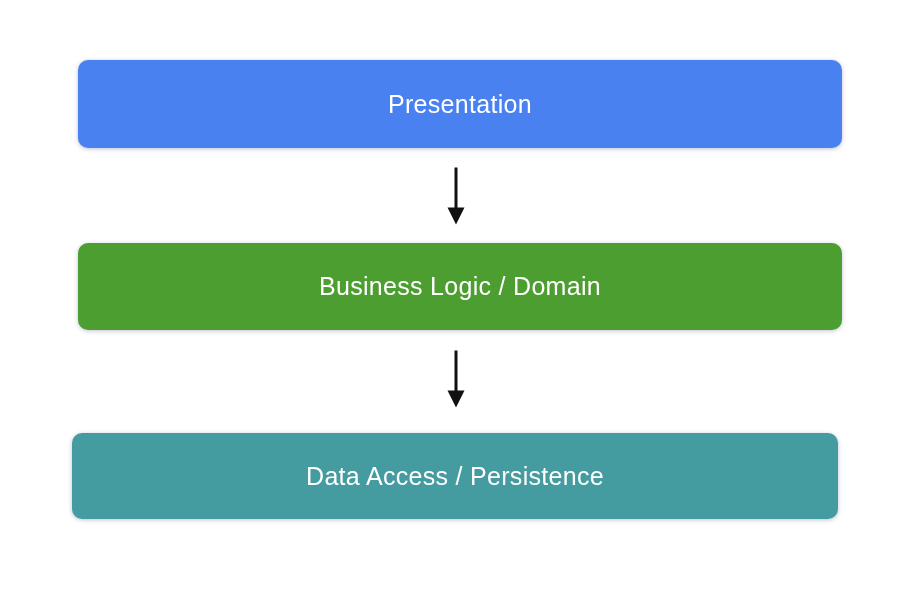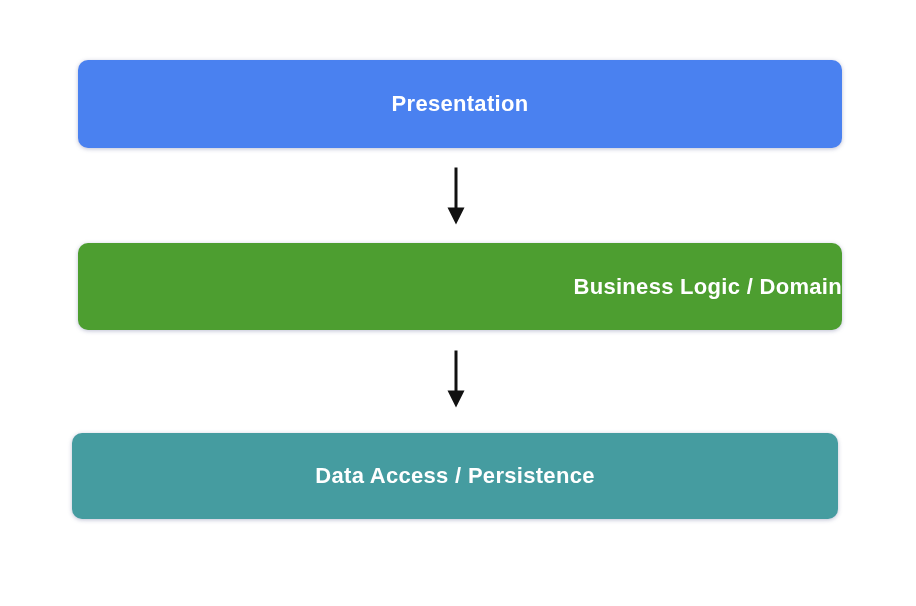--- a/index.html
+++ b/index.html
@@ -16,22 +16,22 @@
   }
   .layer-box {
     position: absolute;
     border-radius: 10px;
     display: flex;
     align-items: center;
     justify-content: center;
     box-shadow: 0 1px 4px rgba(110, 115, 160, 0.45);
   }
   .layer-label {
-    font-size: 22px;
-    font-weight: 700;
+    font-size: 25px;
+    font-weight: 400;
     letter-spacing: 0.3px;
   }
   .box-presentation { left: 78px; top: 60px;  width: 764px; height: 88px; }
   .box-business     { left: 78px; top: 243px; width: 764px; height: 87px; }
   .box-data         { left: 72px; top: 433px; width: 766px; height: 86px; }
   .arrow {
     position: absolute;
     width: 20px;
     height: 60px;
   }
@@ -45,21 +45,21 @@
 
   <div class="layer-box box-presentation" style="background-color: rgb(74, 129, 240);">
     <span class="layer-label" style="color: rgb(255, 255, 255);">Presentation</span>
   </div>
 
   <svg class="arrow arrow-1" viewBox="0 0 20 59">
     <line x1="10" y1="1" x2="10" y2="43" stroke-width="3" stroke="#111111"></line>
     <polygon points="1.5,41 18.5,41 10,58" fill="#111111"></polygon>
   </svg>
 
-  <div class="layer-box box-business" style="background-color: rgb(77, 158, 48); justify-content: flex-end;">
+  <div class="layer-box box-business" style="background-color: rgb(77, 158, 48);">
     <span class="layer-label" style="color: rgb(255, 255, 255);">Business Logic / Domain</span>
   </div>
 
   <svg class="arrow arrow-2" viewBox="0 0 20 59">
     <line x1="10" y1="1" x2="10" y2="43" stroke-width="3" stroke="#111111"></line>
     <polygon points="1.5,41 18.5,41 10,58" fill="#111111"></polygon>
   </svg>
 
   <div class="layer-box box-data" style="background-color: rgb(69, 156, 160);">
     <span class="layer-label" style="color: rgb(255, 255, 255);">Data Access / Persistence</span>

